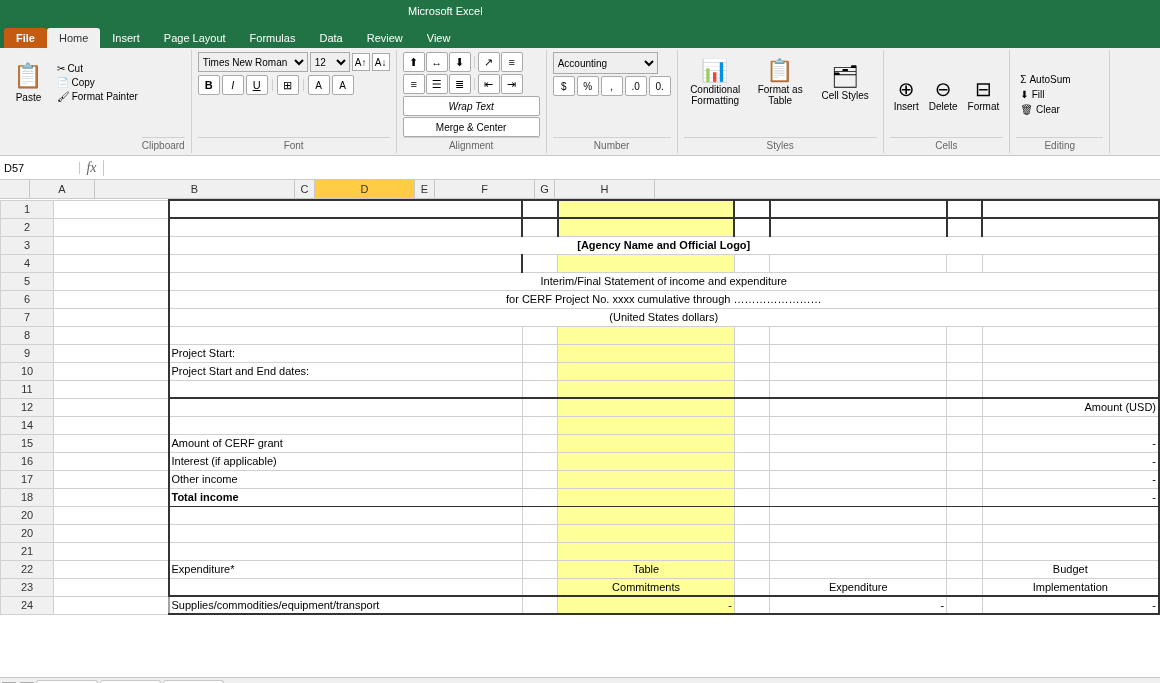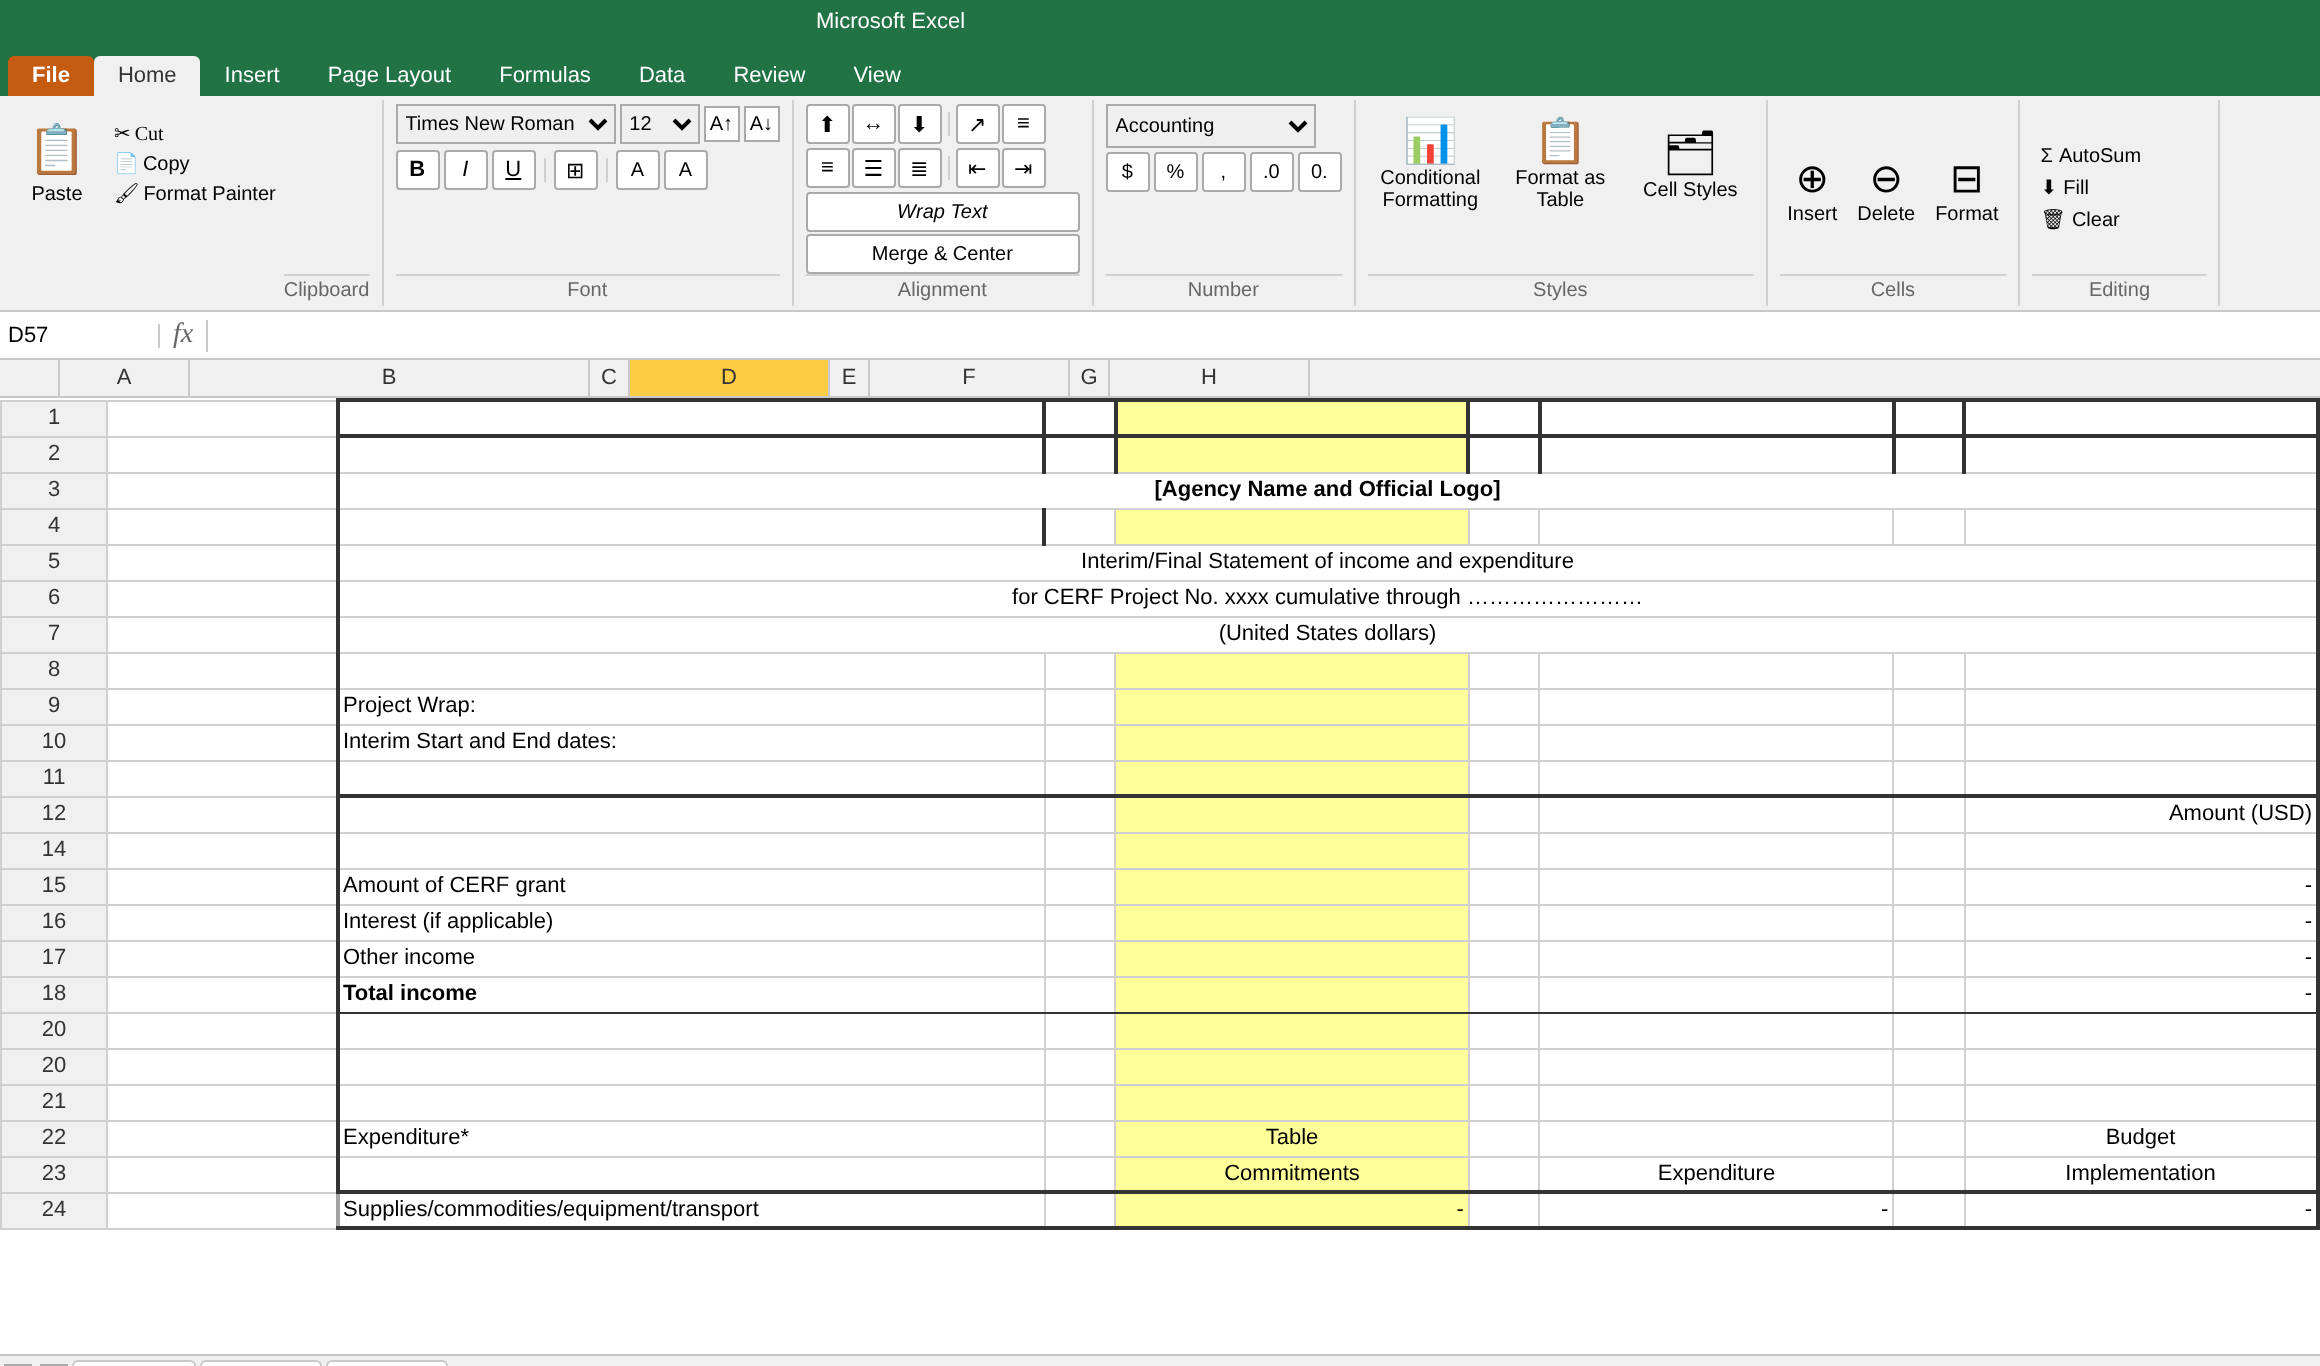--- a/index.html
+++ b/index.html
@@ -105,21 +105,21 @@
 
   <div class="ribbon-group clipboard-group" style="flex-direction:row;min-width:100px;">
     <div style="display:flex;align-items:center;flex:1;">
       <div class="ribbon-btn-large" style="min-width:45px;">
         <div class="icon">📋</div>
         <div class="label">Paste</div>
       </div>
       <div style="display:flex;flex-direction:column;gap:1px;padding-left:2px;">
         <div class="ribbon-small-btn">
           <span>✂</span>
-          <span style="margin-left:2px;font-family:Liberation Serif, serif;">Cut</span>
+          <span style="margin-left:2px;">Cut</span>
         </div>
         <div class="ribbon-small-btn">
           <span>📄</span>
           <span style="margin-left:2px;">Copy</span>
         </div>
         <div class="ribbon-small-btn">
           <span>🖌</span>
           <span style="margin-left:2px;">Format Painter</span>
         </div>
       </div>
@@ -363,33 +363,33 @@
           <td style="background:#ffff99;"></td>
           <td></td>
           <td></td>
           <td></td>
           <td style="border-right:2px solid #333;"></td>
         </tr>
 
         <tr>
           <td class="row-num">9</td>
           <td></td>
-          <td style="border-left:2px solid #333;">Project Wrap:</td>
+          <td style="border-left:2px solid #333;">Project Start:</td>
           <td></td>
           <td style="background:#ffff99;"></td>
           <td></td>
           <td></td>
           <td></td>
           <td style="border-right:2px solid #333;"></td>
         </tr>
 
         <tr>
           <td class="row-num">10</td>
           <td></td>
-          <td style="border-left:2px solid #333;">Interim Start and End dates:</td>
+          <td style="border-left:2px solid #333;">Project Start and End dates:</td>
           <td></td>
           <td style="background:#ffff99;"></td>
           <td></td>
           <td></td>
           <td></td>
           <td style="border-right:2px solid #333;"></td>
         </tr>
 
         <tr>
           <td class="row-num">11</td>

